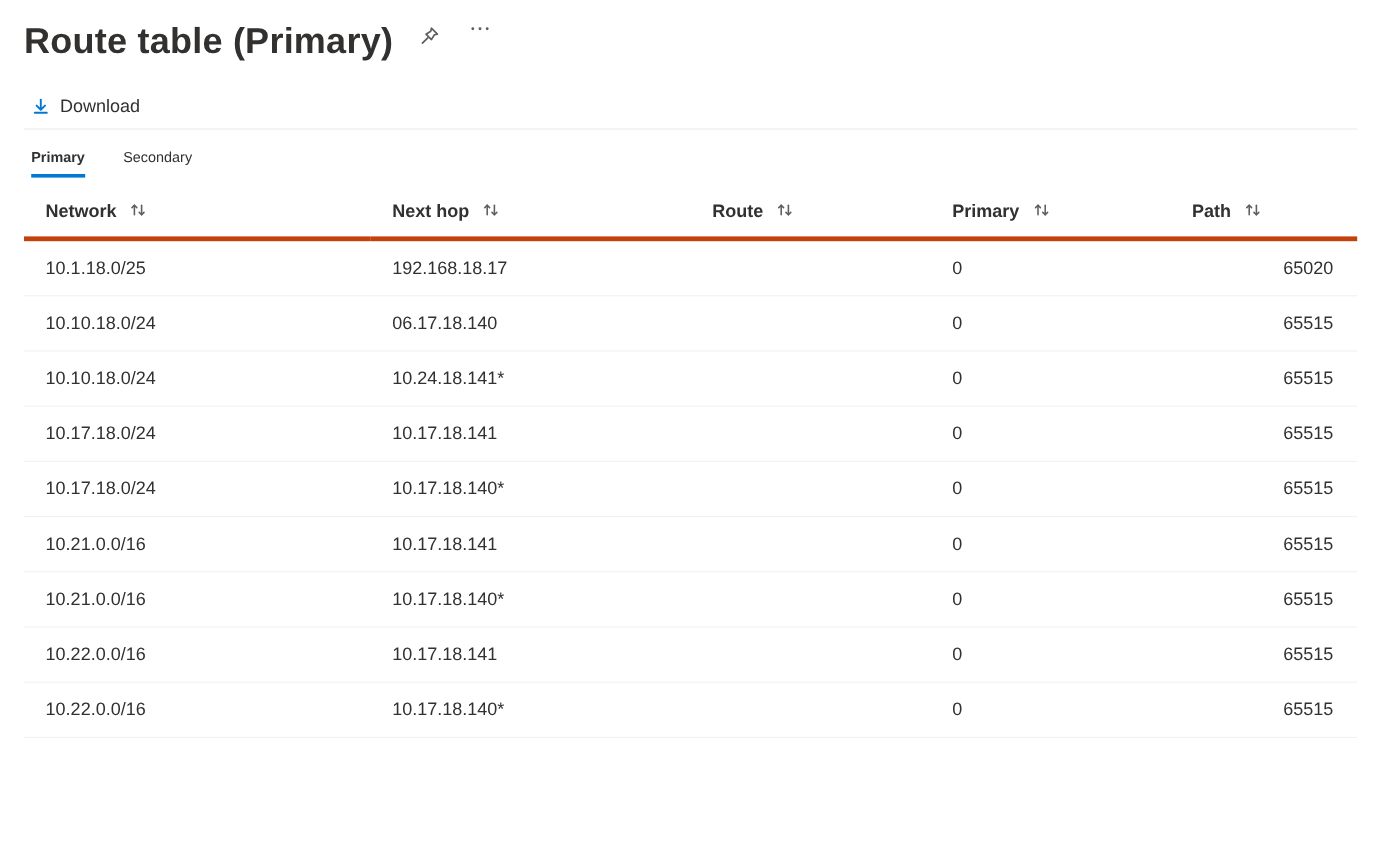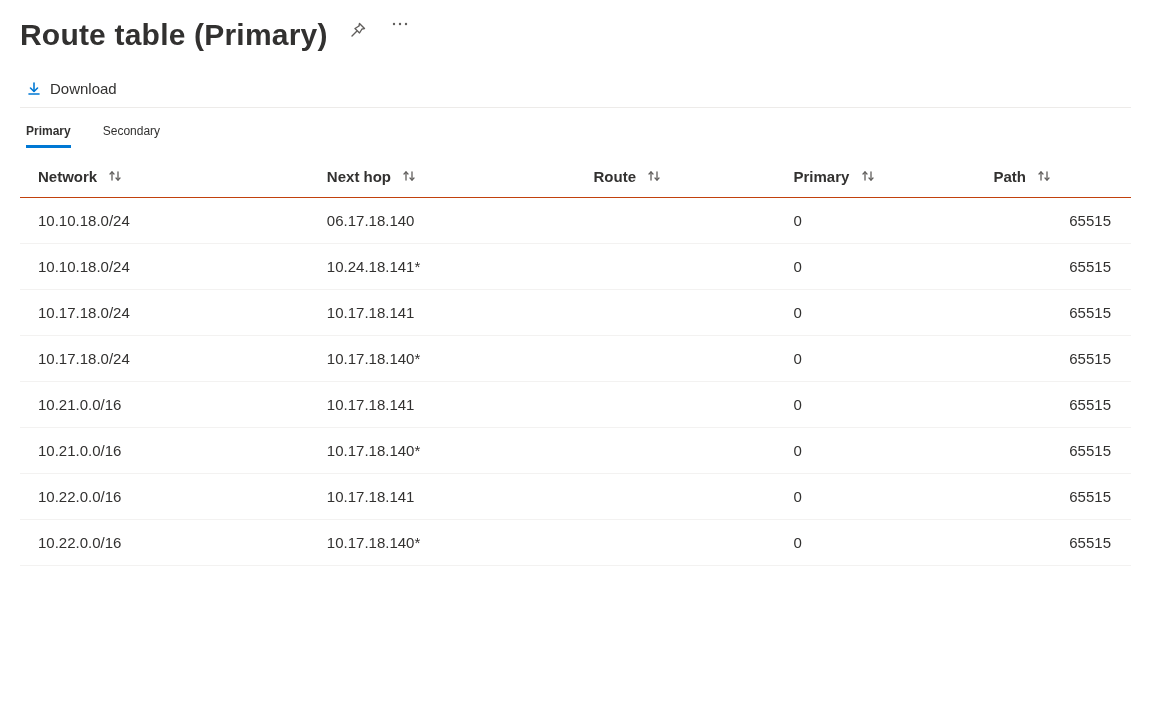--- a/index.html
+++ b/index.html
@@ -9,21 +9,21 @@
   .hdr-btn{background:none;border:none;padding:4px;cursor:pointer;color:#605e5c;display:flex;align-items:center;justify-content:center;}
   .toolbar{display:flex;align-items:center;padding:6px 0 10px 0;margin-left:6px;}
   .tb-item{display:flex;align-items:flex-end;gap:8px;background:none;border:none;cursor:pointer;color:#323130;font-size:15px;padding:0;}
   .tb-item .icon{color:#0078d4;}
   .divider{border:0;border-top:1px solid #edebe9;margin:0;}
   .tabs{display:flex;gap:32px;margin:8px 0 4px 0;padding-left:6px;}
   .tab{background:none;border:none;font-size:12px;padding:8px 0 10px 0;cursor:pointer;color:#323130;position:relative;}
   .tab.active{font-weight:600;}
   .tab.active::after{content:"";position:absolute;left:0;right:0;bottom:0;height:3px;background:#0078d4;}
   .table{width:100%;border-collapse:collapse;margin-top:6px;}
-  .table th{font-weight:600;font-size:15px;text-align:left;padding:14px 8px 12px 18px;border-bottom:1px solid #c2410c;white-space:nowrap;}
+  .table th{font-weight:600;font-size:15px;text-align:left;padding:14px 8px 12px 18px;border-bottom:4px solid #c2410c;white-space:nowrap;}
   .table th:last-child{padding-right:20px;}
   .sort-glyphs{display:inline-flex;align-items:center;margin-left:6px;color:#605e5c;}
   .table td{font-size:15px;padding:14px 8px 14px 18px;border-bottom:1px solid #f3f2f1;}
   .table td:last-child{text-align:right;padding-right:20px;}
   svg{display:block;}
 </style>
 </head>
 <body>
 
 <div class="page">
@@ -124,20 +124,27 @@
                 <path d="M3 4 L5 2 L7 4"></path>
               <path d="M11 2 L11 10"></path>
                 <path d="M9 8 L11 10 L13 8"></path>
             </svg>
           </span>
         </th>
       </tr>
     </thead>
     <tbody id="route-body">
         <tr>
+          <td>10.1.18.0/25</td>
+          <td>192.168.18.17</td>
+          <td></td>
+          <td>0</td>
+          <td>65020</td>
+        </tr>
+        <tr>
           <td>10.10.18.0/24</td>
           <td>06.17.18.140</td>
           <td></td>
           <td>0</td>
           <td>65515</td>
         </tr>
         <tr>
           <td>10.10.18.0/24</td>
           <td>10.24.18.141*</td>
           <td></td>

